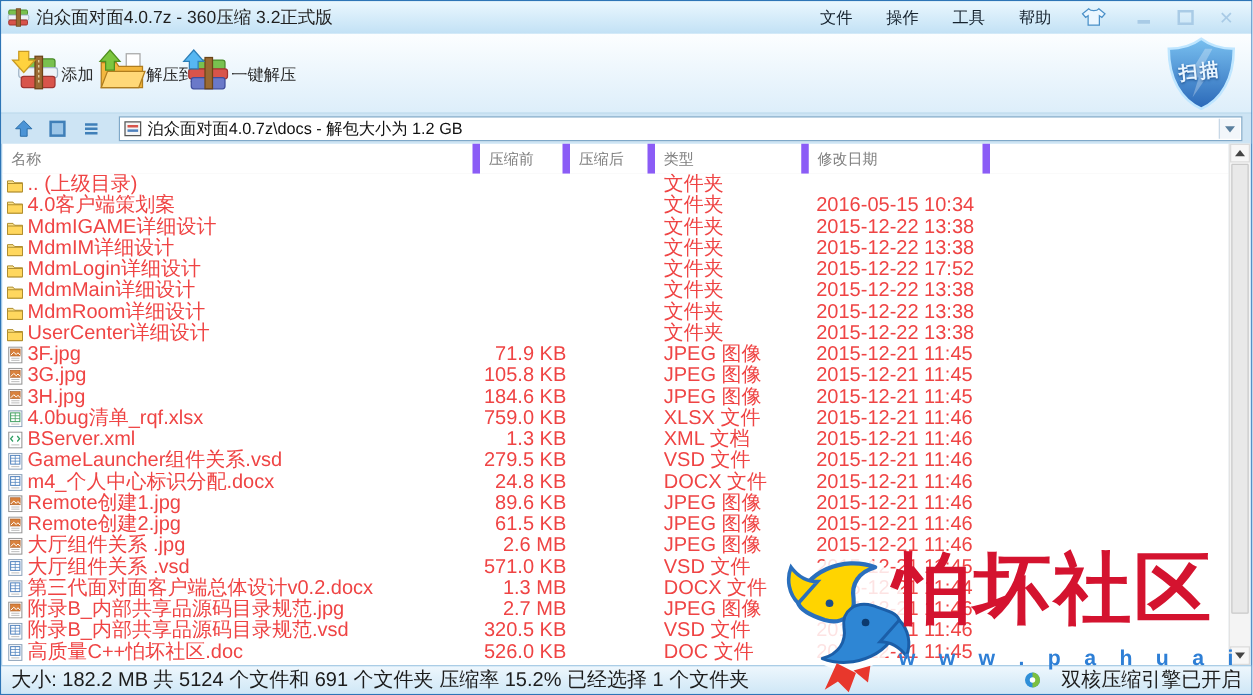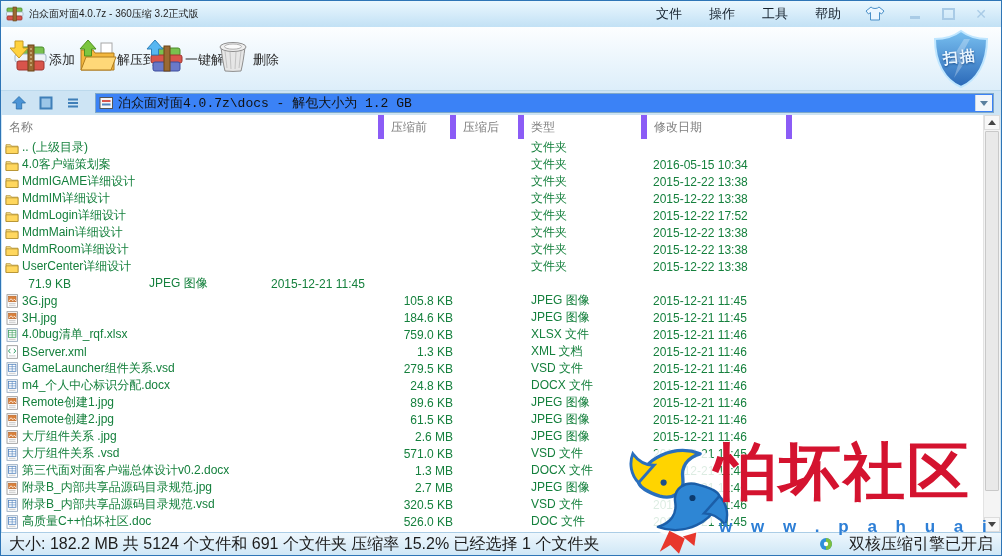--- a/index.html
+++ b/index.html
@@ -5,21 +5,21 @@
   html,body{margin:0;padding:0;}
   body{width:1002px;height:556px;position:relative;overflow:hidden;
        font-family:"Liberation Sans","DejaVu Sans",sans-serif;background:#fff;}
   .window{position:absolute;inset:0;border:1px solid #2e75b6;background:#cfe7f7;box-sizing:border-box;}
 
   
   .titlebar{position:absolute;top:0;left:0;right:0;height:26px;
     background:linear-gradient(#eaf7fe,#c2e1f5);display:flex;align-items:center;
     padding:0 8px 0 5px;box-sizing:border-box;}
   .app-icon{width:18px;height:16px;margin-right:5px;flex:0 0 auto;}
-  .title-text{font-size:10px;color:#1f1f1f;white-space:nowrap;}
+  .title-text{font-size:14px;color:#1f1f1f;white-space:nowrap;}
   .menus{margin-left:auto;display:flex;gap:27px;margin-right:22px;}
   .menu-item{font-size:13px;color:#15222e;cursor:default;white-space:nowrap;}
   .skin-btn{width:24px;height:20px;margin-right:16px;display:flex;align-items:center;justify-content:center;}
   .winbtns{display:flex;gap:9px;}
   .winbtn{width:24px;height:17px;display:flex;align-items:center;justify-content:center;
     border-radius:2px;}
   .glyph-min{width:10px;height:0;border-bottom:3px solid #a9cbe6;margin-top:6px;}
   .glyph-max{width:9px;height:8px;border:2px solid #a9cbe6;}
   .glyph-close{color:#a9cbe6;font-size:14px;font-weight:bold;line-height:1;}
 
@@ -33,43 +33,43 @@
   .tbtn-label{font-size:13px;color:#2b2b2b;margin-top:1px;white-space:nowrap;}
   .scan-btn{position:absolute;right:8px;top:1px;width:64px;height:62px;}
   .scan-btn svg{width:64px;height:62px;}
   .scan-label{position:absolute;left:14px;top:20px;font-size:15px;font-weight:bold;color:#eaf6ff;
     letter-spacing:2px;transform:rotate(-6deg);text-shadow:0 1px 2px #1c4f8d;}
 
   
   .addressbar{position:absolute;top:90px;left:0;right:0;height:24px;background:#cde4f4;
     display:flex;align-items:center;padding:0 7px;box-sizing:border-box;gap:5px;}
   .addr-btn{width:22px;height:19px;display:flex;align-items:center;justify-content:center;}
-  .combo{flex:1;height:20px;background:#3b82f6;border:1px solid #7fa8c8;display:flex;
-    align-items:center;padding:0 3px;position:relative;box-sizing:border-box;margin-left:6px;font-family:Liberation Mono, monospace;}
+  .combo{flex:1;height:20px;background:#ffffff;border:1px solid #7fa8c8;display:flex;
+    align-items:center;padding:0 3px;position:relative;box-sizing:border-box;margin-left:6px;}
   .combo-icon{width:15px;height:14px;margin-right:4px;flex:0 0 auto;}
   .combo-text{font-size:13px;color:#111;white-space:nowrap;overflow:hidden;}
   .combo-arrow{position:absolute;right:1px;top:1px;bottom:1px;width:16px;background:#f2f6fa;
     border-left:1px solid #c8d8e6;display:flex;align-items:center;justify-content:center;}
   .combo-arrow::after{content:"";border:4px solid transparent;border-top:5px solid #5a7f9e;margin-top:5px;}
 
   
   .listheader{position:absolute;top:114px;left:1px;right:18px;height:24px;background:#fff;
     border-bottom:1px solid #e2e2e2;display:flex;align-items:center;font-size:12px;color:#7e7e7e;}
   .hcell{height:100%;display:flex;align-items:center;box-sizing:border-box;
     border-right:6px solid #8b5cf6;padding-left:7px;}
   .h-name{width:382px;}
   .h-before{width:72px;}
   .h-after{width:68px;}
   .h-type{width:123px;}
   .h-date{width:145px;}
   .h-rest{flex:1;border-right:none;}
 
   
   .filelist{position:absolute;top:138px;left:1px;right:18px;bottom:23px;background:#fff;overflow:hidden;}
-  .row{height:17px;display:flex;align-items:center;font-size:12px;color:#15803d;white-space:nowrap;}
+  .row{height:17px;display:flex;align-items:center;font-size:16px;color:#ef4444;white-space:nowrap;}
   .c-name{width:382px;display:flex;align-items:center;gap:3px;padding-left:3px;box-sizing:border-box;overflow:hidden;}
   .ficon{width:14px;height:14px;flex:0 0 auto;display:inline-flex;}
   .ficon svg{width:14px;height:14px;}
   .c-before{width:72px;text-align:right;box-sizing:border-box;padding-right:3px;}
   .c-after{width:68px;box-sizing:border-box;}
   .c-type{width:123px;box-sizing:border-box;padding-left:7px;}
   .c-date{flex:1;box-sizing:border-box;padding-left:6px;}
 
   
   .scrollbar{position:absolute;top:114px;right:1px;bottom:23px;width:17px;background:#f4f4f4;
@@ -166,33 +166,20 @@
       <span>
         <svg viewBox="0 0 40 36">
           <rect x="8" y="9" width="27" height="8" rx="2" fill="#79c14f" stroke="#4c8c2d"></rect>
           <rect x="6" y="16" width="31" height="8" rx="2" fill="#d8544b" stroke="#a03430"></rect>
           <rect x="8" y="23" width="27" height="9" rx="2" fill="#6a79c9" stroke="#3d4d9c"></rect>
           <rect x="19" y="7" width="6" height="25" fill="#9a6a33" stroke="#6b4417"></rect>
           <path d="M10 1 l8 9 h-4.5 v6 h-7 v-6 H2 z" fill="#57b7f2" stroke="#2d7fb8"></path>
         </svg>
       </span>
       <span class="tbtn-label">一键解压</span>
-    </div>
-    <div class="tbtn">
-      <span>
-        <svg viewBox="0 0 40 36">
-          <path d="M8 8 c1 9 2.5 18 4 24 a20 5 0 0 0 16 0 c1.5 -6 3 -15 4 -24" fill="#e6e6e6" stroke="#8e8e8e"></path>
-          <g stroke="#c2c2c2" stroke-width="1">
-            <path d="M12 12 l2 17 M17 13 l1 17 M23 13 l-1 17 M28 12 l-2 17"></path>
-          </g>
-          <ellipse cx="20" cy="8" rx="13" ry="4.5" fill="#efefef" stroke="#8e8e8e"></ellipse>
-          <ellipse cx="20" cy="7.6" rx="8.5" ry="2.6" fill="#fafafa" stroke="#b0b0b0"></ellipse>
-        </svg>
-      </span>
-      <span class="tbtn-label">删除</span>
     </div>
 
     <div class="scan-btn">
       <span>
         <svg viewBox="0 0 64 60">
           <defs>
             <linearGradient id="sg" x1="0" y1="0" x2="0" y2="1">
               <stop offset="0" stop-color="#79c0f0"></stop>
                 <stop offset="1" stop-color="#2a68b8"></stop>
             </linearGradient>
@@ -360,20 +347,31 @@
             </svg>
           </span>
           <span class="fname">UserCenter详细设计</span>
         </span>
         <span class="c-before"></span>
         <span class="c-after"></span>
         <span class="c-type">文件夹</span>
         <span class="c-date">2015-12-22 13:38</span>
       </div>
       <div class="row">
+        <span class="c-name">
+          <span class="ficon">
+            <svg viewBox="0 0 14 14">
+              <rect x="2" y="0.7" width="10.5" height="12.6" fill="#fff" stroke="#909090" stroke-width="0.8"></rect>
+              <rect x="3.4" y="2.2" width="7.7" height="5.6" fill="#d9813c" stroke="#a85a20" stroke-width="0.5"></rect>
+              <path d="M3.6 7.2 l2.4-2.4 2 1.8 1.4-1.4 1.8 2" stroke="#fff" fill="none" stroke-width="0.8"></path>
+              <path d="M4 9.6 h6.6 M4 11.3 h6.6" stroke="#b5b5b5" stroke-width="0.7"></path>
+            </svg>
+          </span>
+          <span class="fname">3F.jpg</span>
+        </span>
         <span class="c-before">71.9 KB</span>
         <span class="c-after"></span>
         <span class="c-type">JPEG 图像</span>
         <span class="c-date">2015-12-21 11:45</span>
       </div>
       <div class="row">
         <span class="c-name">
           <span class="ficon">
             <svg viewBox="0 0 14 14">
               <rect x="2" y="0.7" width="10.5" height="12.6" fill="#fff" stroke="#909090" stroke-width="0.8"></rect>

